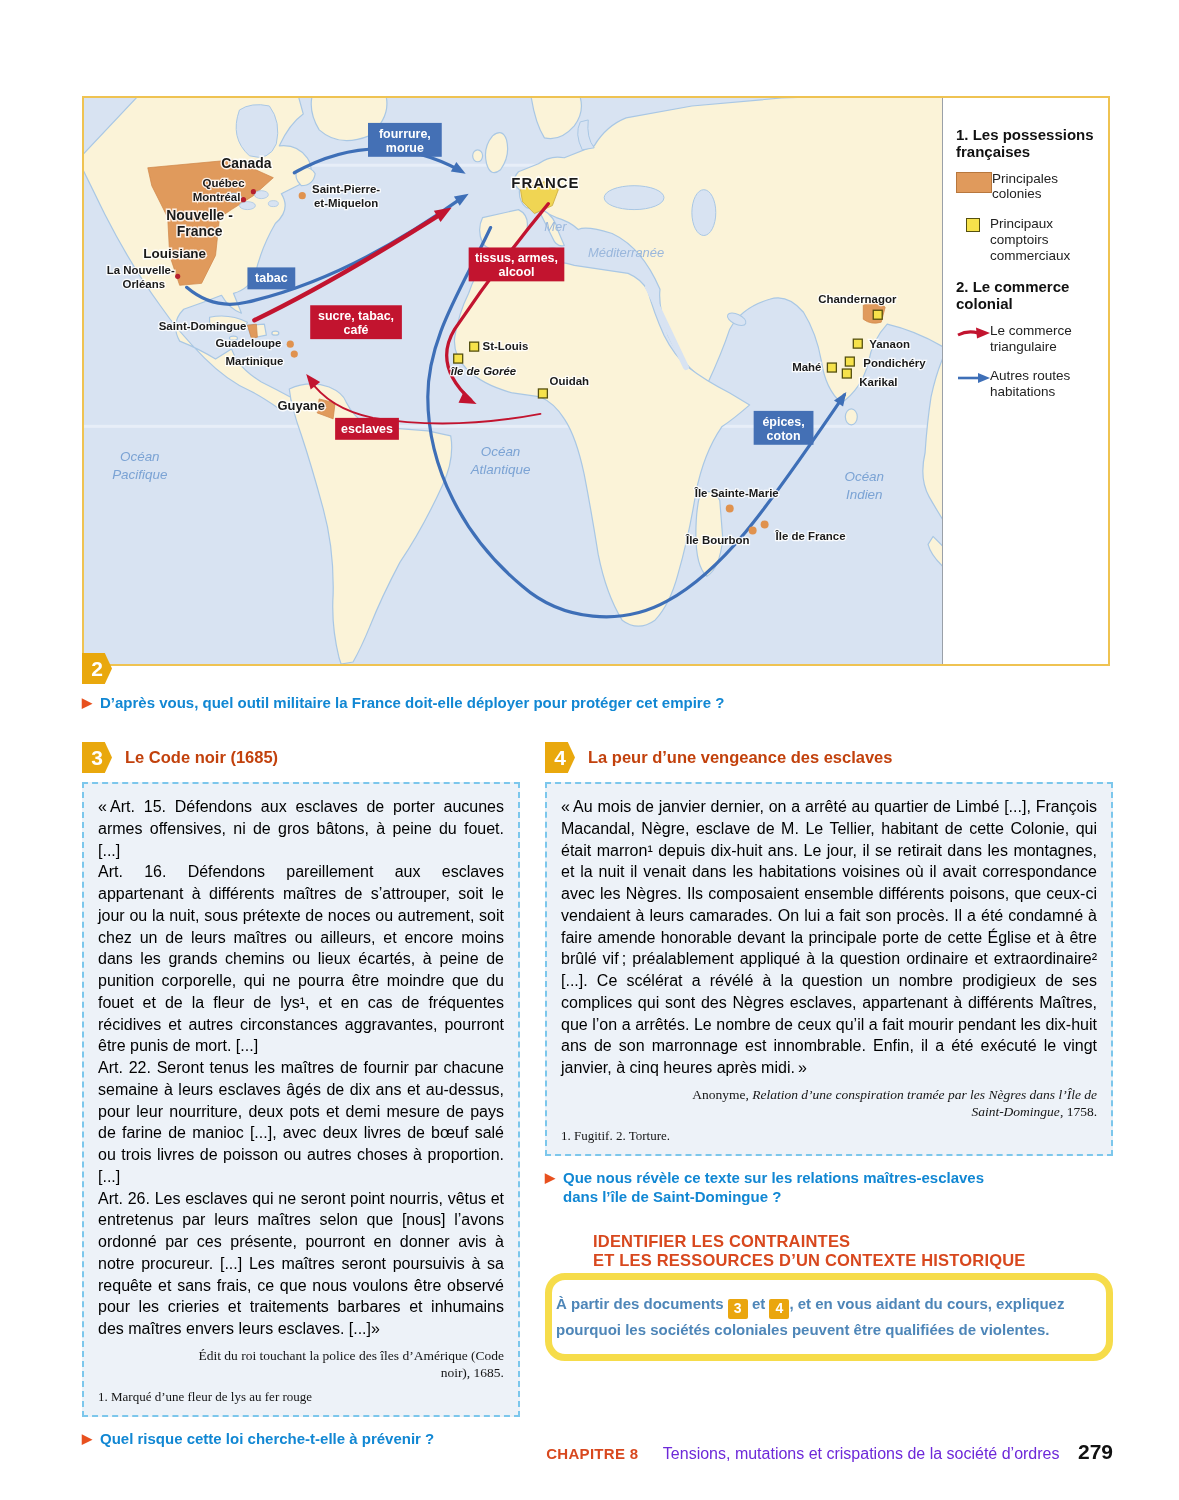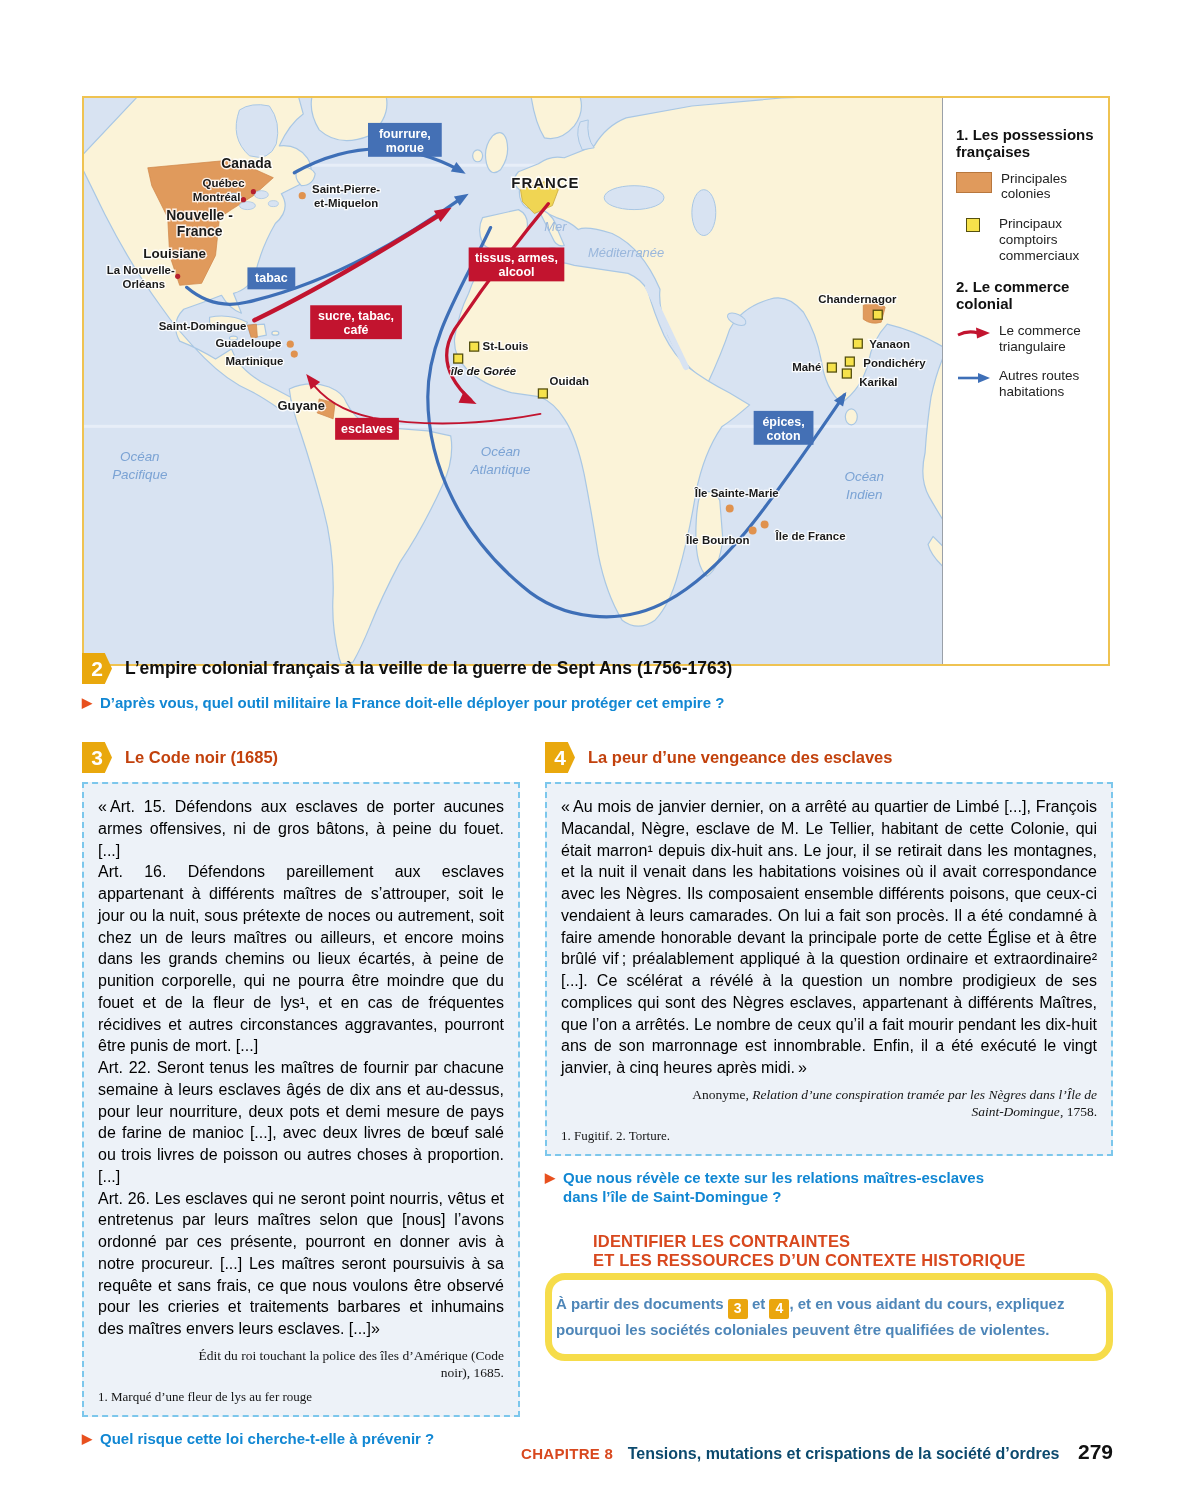--- a/index.html
+++ b/index.html
@@ -10,21 +10,21 @@
   .map-figure{position:absolute;left:82px;top:96px;width:1028px;height:570px;border:2px solid #EFC352;background:#fff;display:flex;box-sizing:border-box;}
   svg.map{display:block;width:858px;height:566px;flex:none;}
   .map text{font-family:"Liberation Sans",sans-serif;}
   .city{font-weight:bold;fill:#1a1a1a;font-size:11.5px;paint-order:stroke;stroke:#ffffff;stroke-width:2.6px;stroke-opacity:.85;}
   .region{font-weight:bold;fill:#1a1a1a;font-size:14px;paint-order:stroke;stroke:#ffffff;stroke-width:2.8px;stroke-opacity:.85;}
   .ocean-lbl{font-style:italic;fill:#7BA3D4;font-size:13.5px;}
   .sea-lbl{font-style:italic;fill:#9AB7DC;font-size:13px;}
   .boxlbl{fill:#ffffff;font-weight:bold;font-size:12.5px;text-anchor:middle;}
   .legend{flex:1;border-left:1px solid #9aa0a8;padding:28px 10px 0 13px;box-sizing:border-box;background:#fff;}
   .legend-title{font-weight:bold;font-size:15px;line-height:1.15;margin-bottom:10px;color:#111;}
-  .legend-row{display:flex;gap:9px;margin-bottom:14px;align-items:flex-start;font-size:13.5px;line-height:1.18;color:#222;}
+  .legend-row{display:flex;margin-bottom:14px;align-items:flex-start;font-size:13.5px;line-height:1.18;color:#222;}
   .swatch-colony{flex:none;width:34px;height:19px;background:#E09A5C;border:1px solid #b8773d;margin-top:1px;}
   .swatch-wrap{flex:none;width:34px;display:flex;justify-content:center;}
   .swatch-comptoir{width:12px;height:12px;background:#F6E24B;border:1.5px solid #55500f;margin-top:2px;}
   .legend-arrow{flex:none;width:34px;margin-top:3px;}
   .legend .sect2{margin-top:6px;}
 
   
   .badge{flex:none;width:30px;height:31px;background:#E9A80D;color:#fff;font-size:21px;font-weight:bold;display:flex;align-items:center;justify-content:center;clip-path:polygon(0 0,76% 0,100% 50%,76% 100%,0 100%);}
   .cap-row{position:absolute;left:82px;top:653px;display:flex;align-items:center;gap:13px;}
   .cap-title{font-weight:bold;font-size:17.5px;color:#101010;}
@@ -47,21 +47,21 @@
 
   
   .exercise{margin-top:26px;}
   .ex-heading{color:#D8481E;font-weight:bold;font-size:16.5px;line-height:1.15;margin-left:48px;letter-spacing:.2px;}
   .ex-box{border:7px solid #F6DC4A;border-radius:20px;background:#fff;margin-top:3px;padding:13px 4px;color:#4E86B8;font-weight:bold;font-size:15px;line-height:1.5;}
   .inline-badge{display:inline-flex;width:20px;height:20px;background:#EAA60F;color:#fff;align-items:center;justify-content:center;font-weight:bold;font-size:14px;border-radius:2px;vertical-align:-4px;}
 
   
   .footer{position:absolute;left:0;top:1440px;width:1113px;text-align:right;}
   .footer .chap{color:#D8481E;font-weight:bold;font-size:15px;letter-spacing:.3px;}
-  .footer .ftitle{font-weight:bold;font-size:16px;color:#0c4a6e;margin-left:10px;}
+  .footer .ftitle{font-weight:normal;font-size:16px;color:#6d28d9;margin-left:20px;}
   .footer .pagenum{font-weight:bold;font-size:21px;color:#111;margin-left:14px;}
 </style>
 </head>
 <body>
 
 <div class="page">
 
   <div class="map-figure">
     <svg class="map" viewBox="0 0 861 568" preserveAspectRatio="none">
 
@@ -244,21 +244,20 @@
           <line x1="2" y1="7" x2="24" y2="7" stroke="#3E6FB7" stroke-width="2.6"></line>
           <path d="M34,7 L22,2 L22,12 Z" fill="#3E6FB7"></path>
         </svg>
         <span>Autres routes habitations</span>
       </div>
     </div>
   </div>
 
   <div class="cap-row">
     <div class="badge">2</div>
-    <div class="cap-title">L’empire colonial français à la veille de la guerre de Sept Ans (1756-1763)</div>
   </div>
   <div class="question q-map">
     <span class="tri">▶</span>
     <span>D’après vous, quel outil militaire la France doit-elle déployer pour protéger cet empire ?</span>
   </div>
 
   <div class="col-left">
     <div class="doc-head">
       <div class="badge">3</div>
       <div class="doc-title">Le Code noir (1685)</div>

